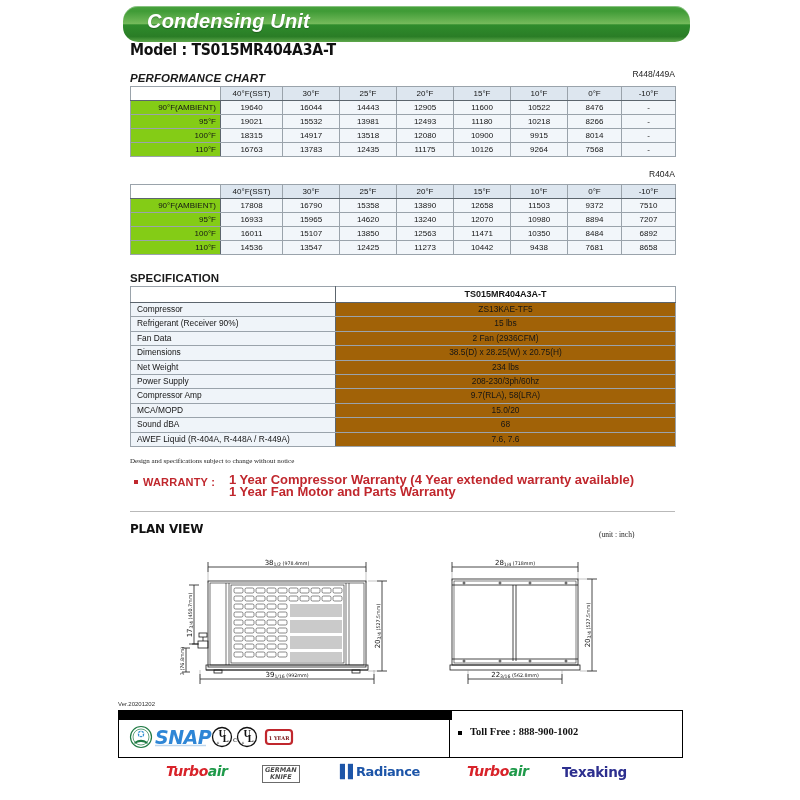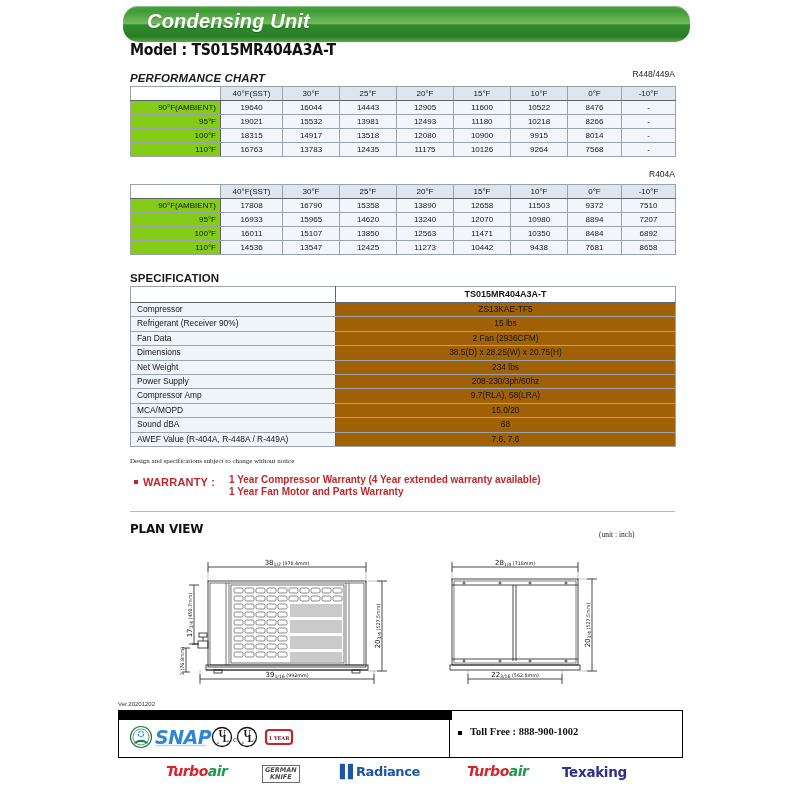--- a/index.html
+++ b/index.html
@@ -186,21 +186,21 @@
     top: 2px;
     font-size: 11px;
     font-weight: bold;
     color: #c0272d;
     letter-spacing: 0.2px;
   }
   .warranty-lines {
     position: absolute;
     left: 99px;
     top: 0px;
-    font-size: 10px;
+    font-size: 13px;
     font-weight: bold;
     color: #c0272d;
     line-height: 11.5px;
   }
 
   .hr-grey {
     position: absolute;
     background: #b9b9b9;
     height: 1px;
   }
@@ -549,21 +549,21 @@
           </tr>
           <tr>
             <td class="sp-label">MCA/MOPD</td>
             <td class="sp-val">15.0/20</td>
           </tr>
           <tr>
             <td class="sp-label">Sound dBA</td>
             <td class="sp-val">68</td>
           </tr>
           <tr>
-            <td class="sp-label">AWEF Value (R-404A, R-448A / R-449A)</td>
+            <td class="sp-label">AWEF Liquid (R-404A, R-448A / R-449A)</td>
             <td class="sp-val">7.6, 7.6</td>
           </tr>
         </tbody>
   </table>
 
   <div class="fineprint" style="left:20px; top:457px;">Design and specifications subject to change without notice</div>
 
   <div class="warranty-wrap">
     <div class="warranty-bullet"></div>
     <div class="warranty-label">WARRANTY :</div>

